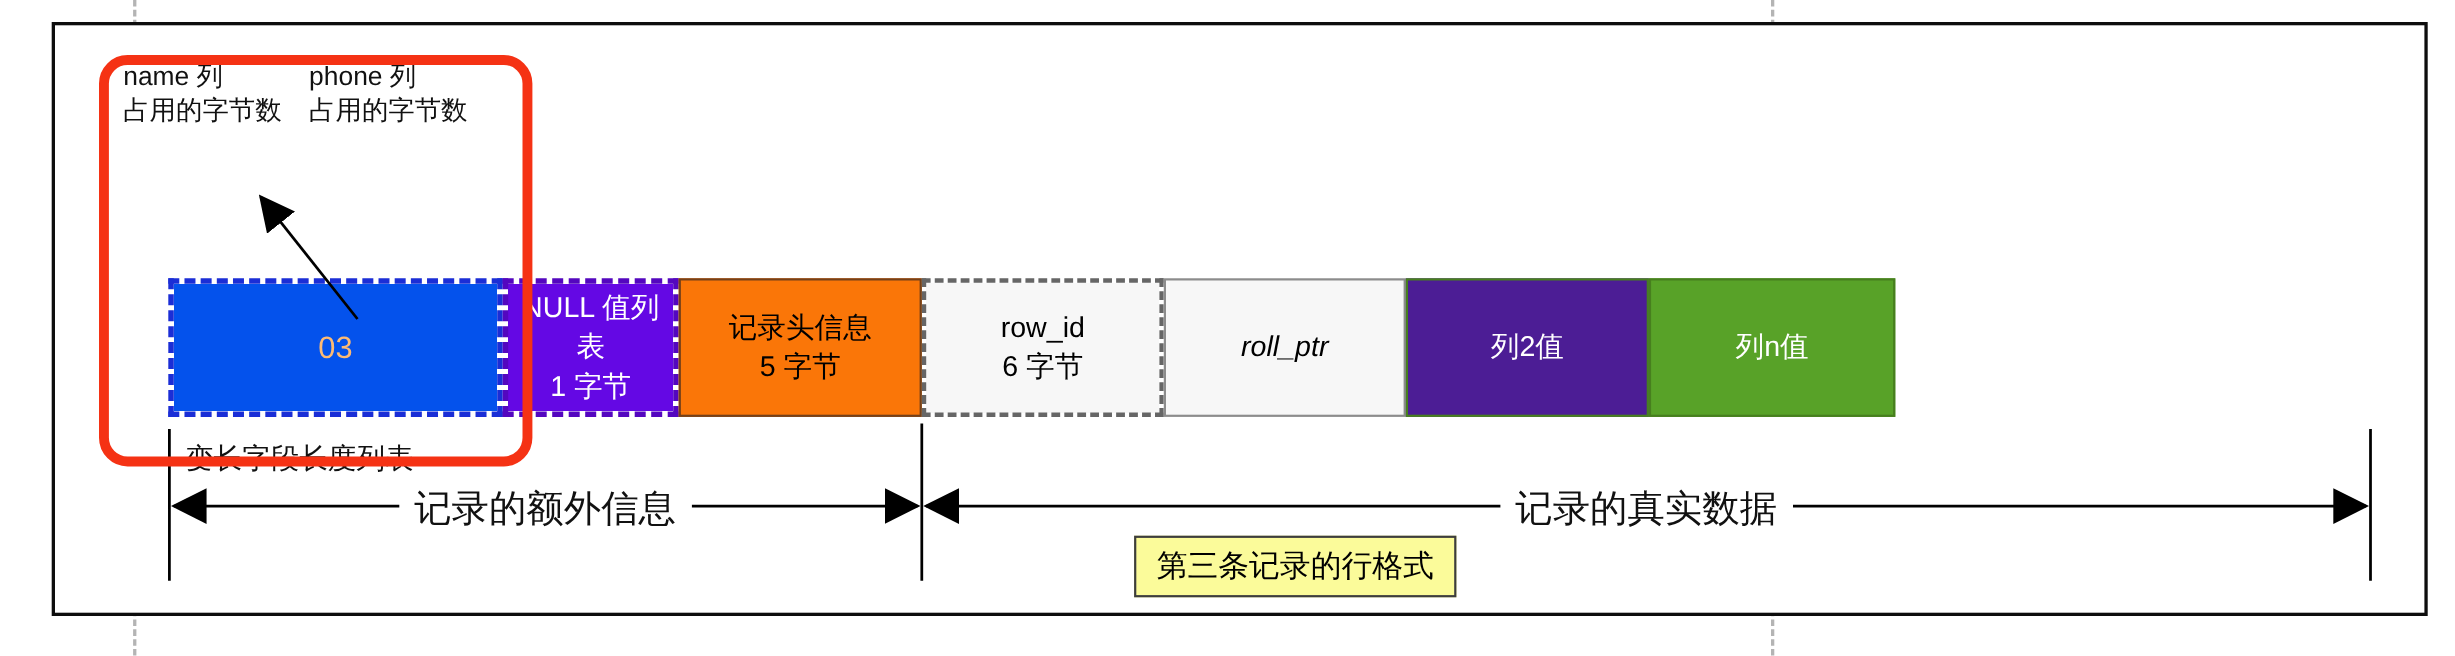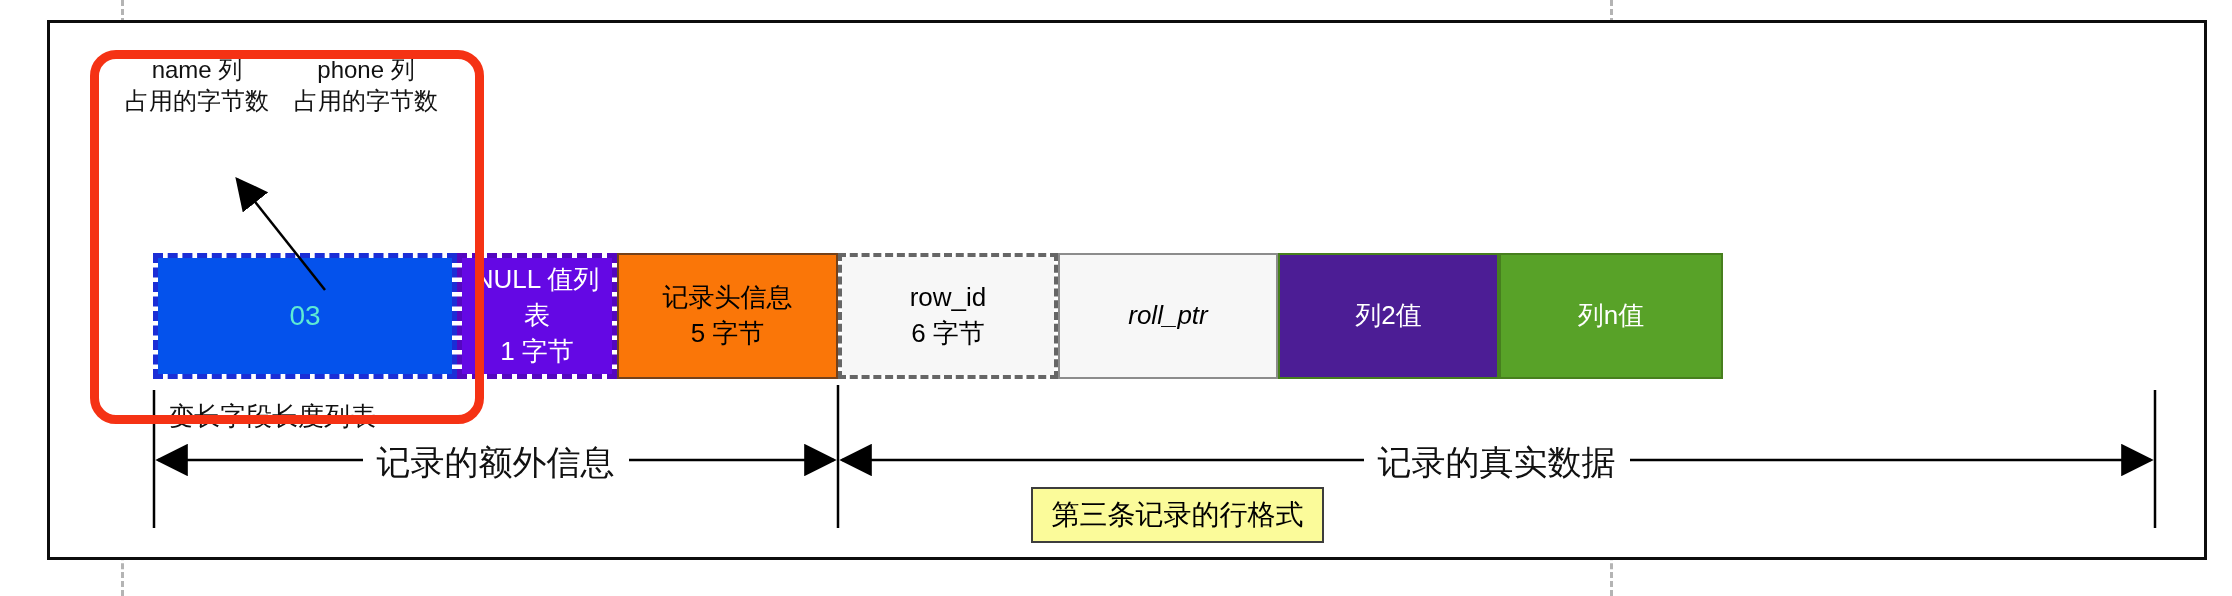--- a/index.html
+++ b/index.html
@@ -19,34 +19,34 @@
   }
 
   
   .highlight {
     position:absolute; left:90px; top:50px; width:394px; height:374px;
     border:9px solid #f53214; border-radius:26px; box-sizing:border-box;
     background:transparent; z-index:6; pointer-events:none;
   }
 
   
-  .ann { position:absolute; top:54px; width:170px; text-align:center;
+  .ann { position:absolute; top:54px; width:170px; text-align:left;
          font-size:24px; line-height:1.3; z-index:2; }
   #ann-name  { left:112px; }
   #ann-phone { left:281px; }
 
   
   .record { position:absolute; left:153px; top:253px; height:126px; display:flex; z-index:2; }
   .cell {
     box-sizing:border-box; height:126px; display:flex; flex-direction:column;
     align-items:center; justify-content:center; text-align:center;
     font-size:26px; line-height:1.38;
   }
   .cell .big { font-size:28px; }
-  .cell-varlen   { width:304px; background:#0452ec; border:5px dashed #1b2ed6; background-clip:padding-box; color:#5eead4; }
+  .cell-varlen   { width:304px; background:#0452ec; border:5px dashed #1b2ed6; background-clip:padding-box; color:#fdba74; }
   .cell-null     { width:160px; background:#6408e4; border:5px dashed #5407bf; background-clip:padding-box; color:#fff; }
   .cell-header   { width:221px; background:#fa7608; border:2px solid #74411a; color:#000;align-items:center; }
   .cell-rowid    { width:220px; background:#f7f7f7; border:4px dashed #666; background-clip:padding-box; color:#000; }
   .cell-trx      { width:227px; background:#f7f7f7; border:2px solid #8c8c8c; color:#000; }
   .cell-roll     { width:220px; background:#f7f7f7; border:2px solid #8c8c8c; color:#000;font-style:italic; }
   .cell-col1     { width:205px; background:#58a228; border:2px solid #477f1e; color:#fff; }
   .cell-col2     { width:221px; background:#4c1d95; border:2px solid #477f1e; color:#fff; }
   .cell-coln     { width:224px; background:#58a228; border:2px solid #477f1e; color:#fff; }
 
   

